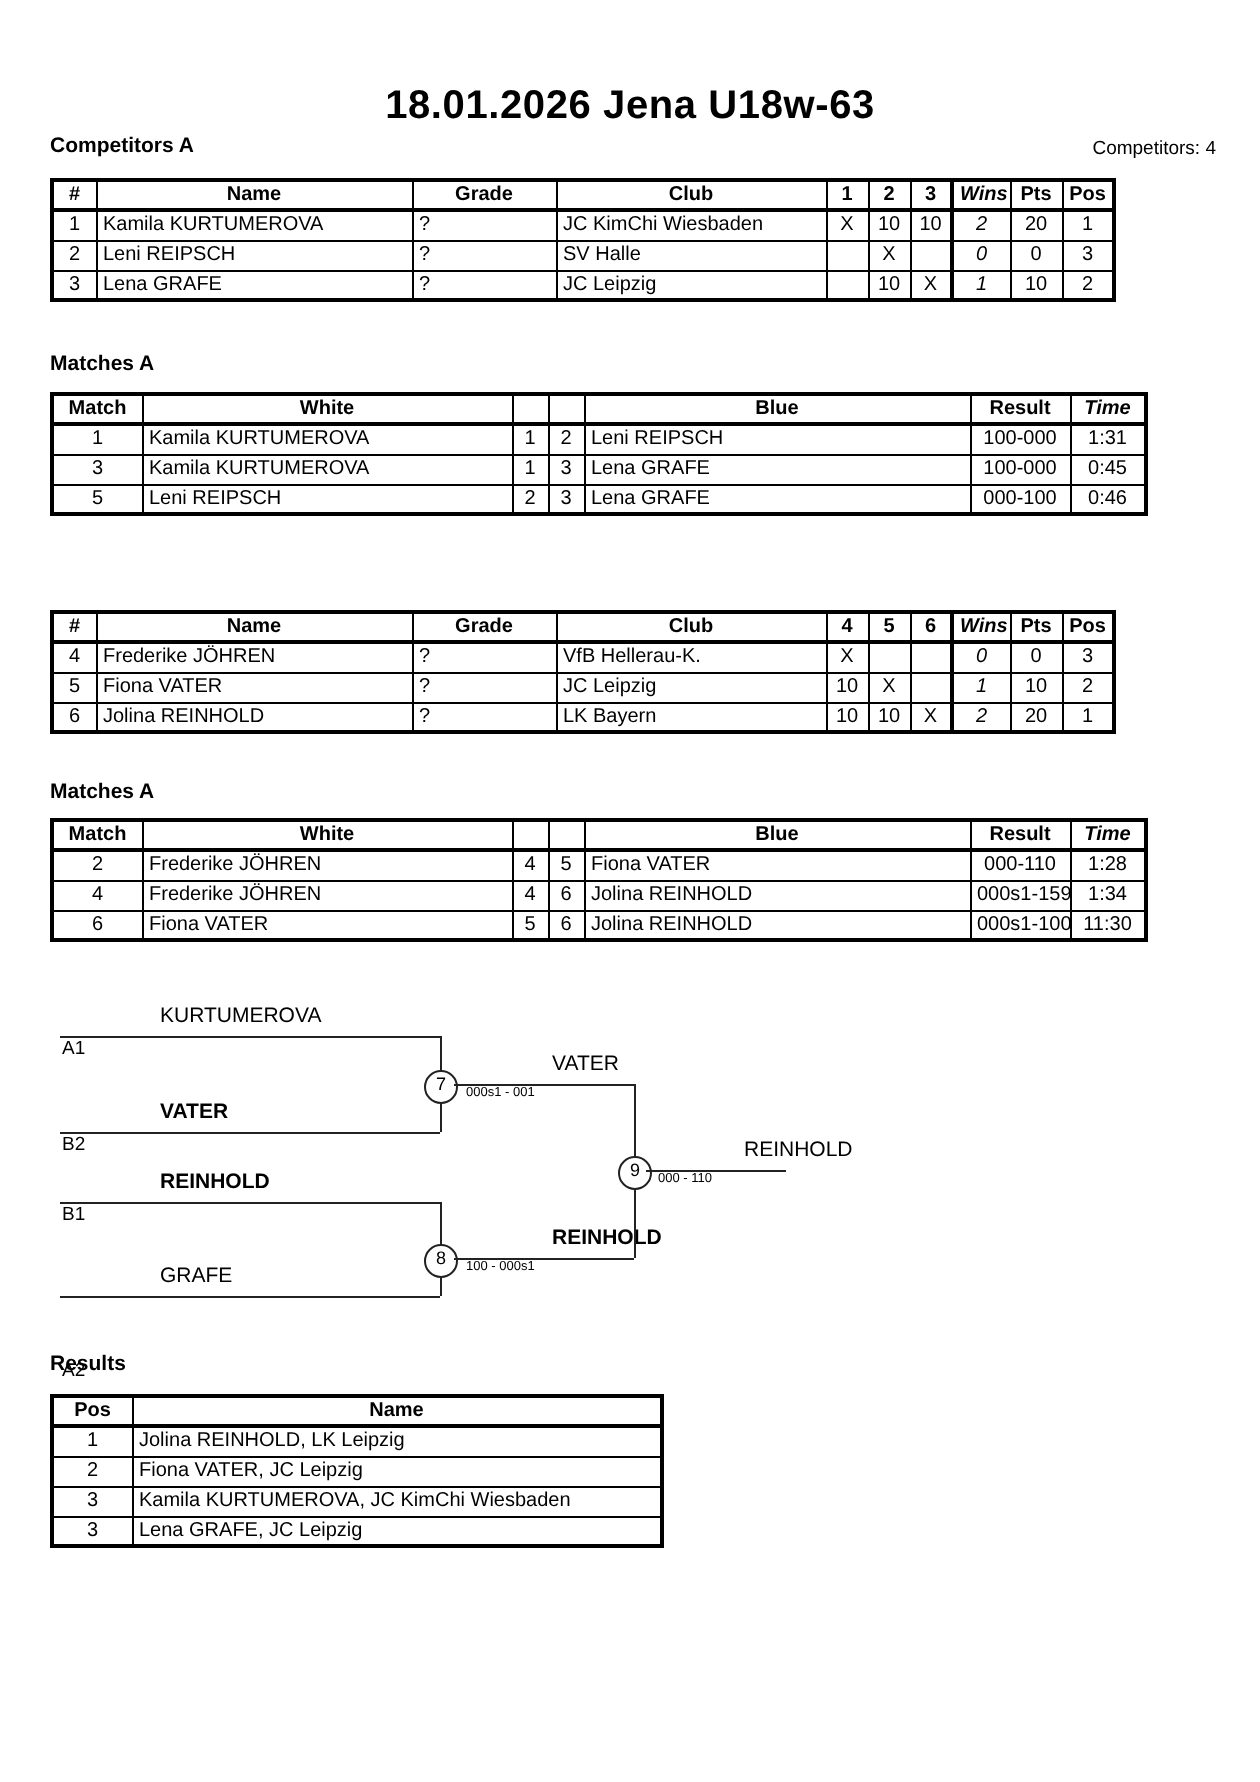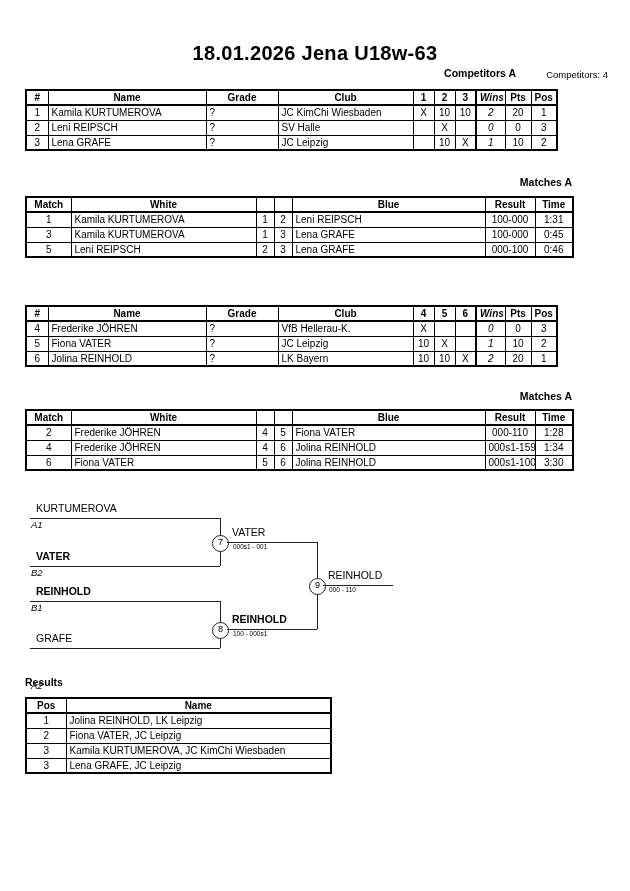--- a/index.html
+++ b/index.html
@@ -39,21 +39,21 @@
     top: 69px;
     font-size: 9.5px;
     color: #000;
   }
 
   
   .caption {
     position: absolute;
     font-size: 10.5px;
     font-weight: bold;
-    text-align: right;
+    text-align: left;
   }
 
   
   .tbl {
     position: absolute;
     border-collapse: collapse;
     border: 2px solid #000;
     background: #fff;
     table-layout: fixed;
   }
@@ -67,45 +67,45 @@
     overflow: hidden;
     white-space: nowrap;
   }
   .tbl th {
     font-weight: bold;
     text-align: center;
     border-bottom: 2px solid #000;
   }
   .c { text-align: center; }
   .l { text-align: left; }
-  .r { text-align: right; }
+  .r { text-align: right; font-style: italic; }
   .b { font-weight: bold; }
   .thick-l { border-left: 2px solid #000 !important; font-style: italic; }
 
   
   .bracket {
     position: absolute;
     left: 0;
     top: 496px;
     width: 630px;
     height: 175px;
   }
   .bk-name {
     position: absolute;
     font-size: 10.5px;
     white-space: nowrap;
     line-height: 12px;
+    margin-left: 44px;
   }
   .bk-name.bold { font-weight: bold; }
   .bk-seed {
     position: absolute;
     font-size: 9.5px;
     white-space: nowrap;
     line-height: 11px;
-    font-style: italic;
   }
   .bk-score {
     position: absolute;
     font-size: 6.5px;
     white-space: nowrap;
     line-height: 8px;
   }
   .bk-line-h {
     position: absolute;
     height: 0;
@@ -377,21 +377,21 @@
         <td class="c">000s1-159</td>
         <td class="c">1:34</td>
       </tr>
       <tr>
         <td class="c">6</td>
         <td class="l">Fiona VATER</td>
         <td class="c">5</td>
         <td class="c">6</td>
         <td class="l b">Jolina REINHOLD</td>
         <td class="c">000s1-100</td>
-        <td class="c">3:30</td>
+        <td class="c">11:30</td>
       </tr>
     </tbody>
   </table>
 
   <div class="bracket">
 
     <div class="bk-name" style="left:36px; top:6px;">KURTUMEROVA</div>
     <div class="bk-line-h" style="left:30px; top:22px; width:190px;"></div>
     <div class="bk-seed" style="left:31px; top:23px;">A1</div>
 

